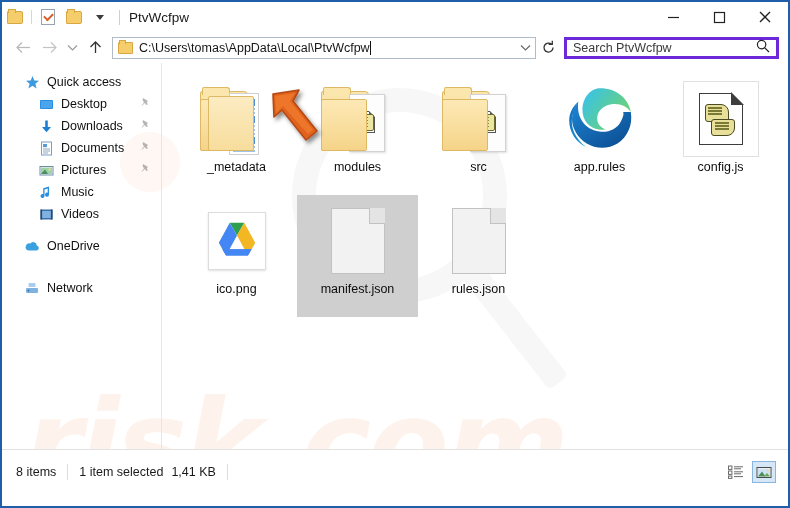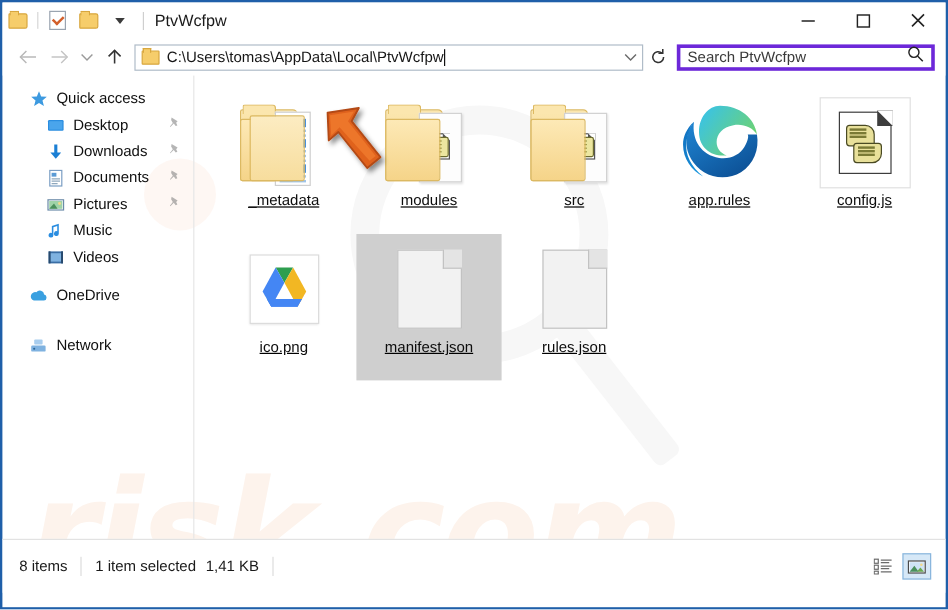--- a/index.html
+++ b/index.html
@@ -125,21 +125,21 @@
   }
   .nav-item.child{padding-left:36px;}
   .nav-item.sel{background:#dedede;}
   .nav-gap{height:10px;}
   .nav-ico{width:16px;height:16px;flex:none;display:flex;align-items:center;justify-content:center;}
   .pin{margin-left:auto;margin-right:10px;opacity:.55;}
   .splitter{width:1px;background:#e6e6e6;flex:none;}
 
   
   .content{flex:1;position:relative;padding:10px 0 0 14px;box-sizing:border-box;}
-  .grid{display:flex;flex-wrap:wrap;align-content:flex-start;text-decoration:underline;}
+  .grid{display:flex;flex-wrap:wrap;align-content:flex-start;}
   .cell{
     width:121px;height:122px;display:flex;flex-direction:column;align-items:center;
     justify-content:flex-start;padding-top:6px;box-sizing:border-box;position:relative;
   }
   .cell.sel{background:#cfcfcf;}
   .cell .ico-wrap{height:80px;display:flex;align-items:center;justify-content:center;}
   .cell .lbl{font-size:12.5px;color:#0d0d0d;margin-top:2px;text-align:center;line-height:1.1;}
 
   
   .folder{position:relative;width:74px;height:64px;}

